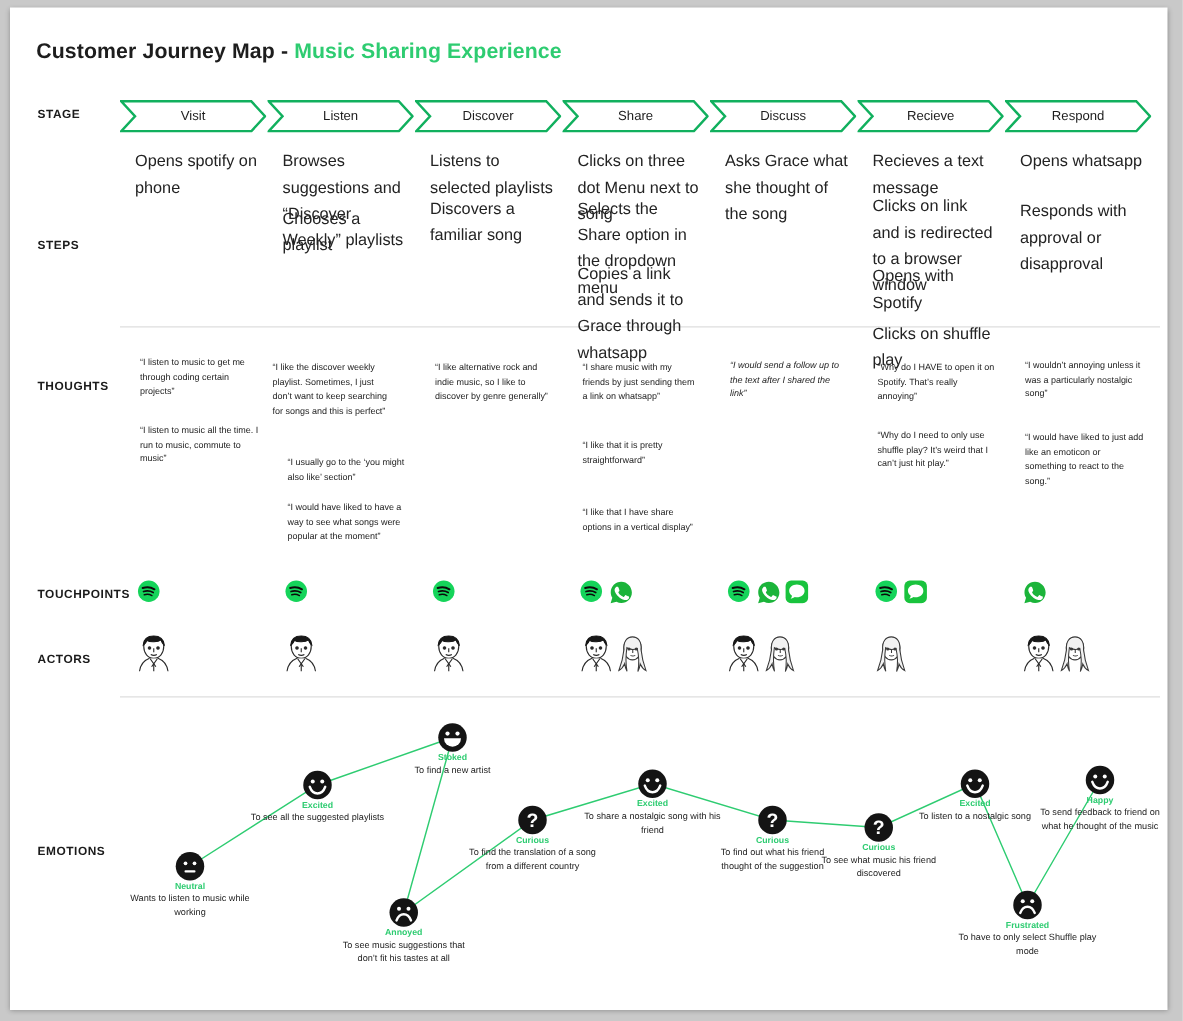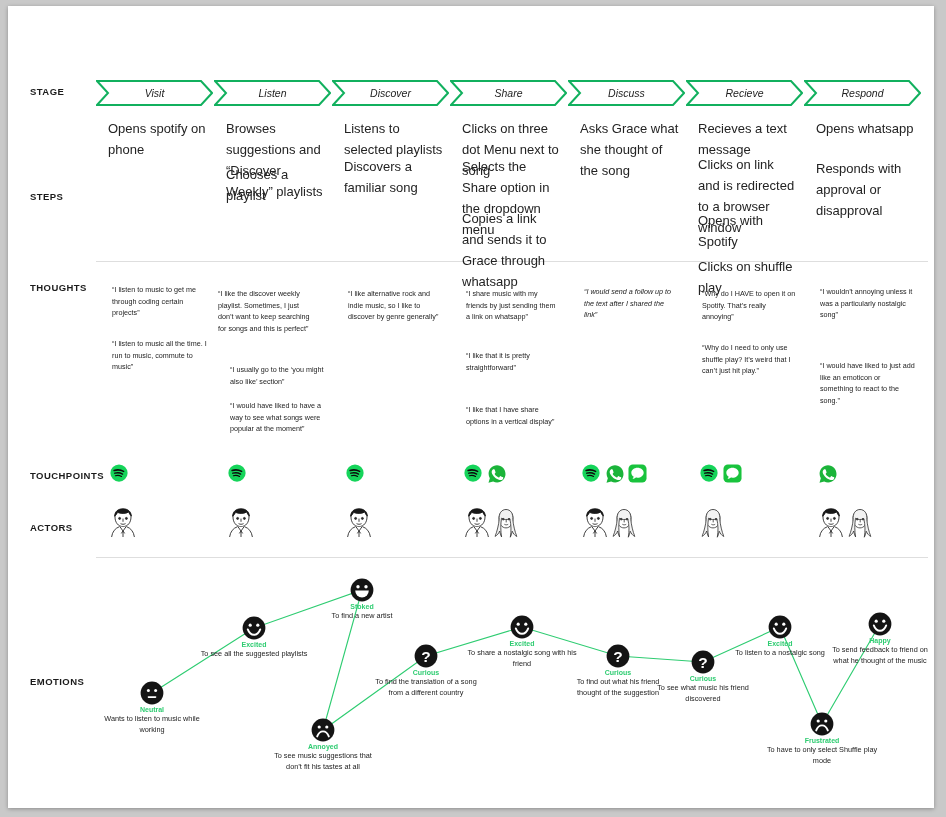--- a/index.html
+++ b/index.html
@@ -11,21 +11,21 @@
   
   .title{position:absolute;left:21px;top:25px;font-size:17px;font-weight:bold;
          letter-spacing:.1px;color:#1d1d1d;white-space:nowrap;}
   .title .accent{color:#2ecc71;}
 
   
   .rowlabel{position:absolute;left:22px;font-size:9.5px;font-weight:bold;
             letter-spacing:.45px;color:#1b1b1b;white-space:nowrap;}
 
   
-  .chev{position:absolute;height:26px;display:flex;align-items:center;justify-content:center;font-style:italic;}
+  .chev{position:absolute;height:26px;display:flex;align-items:center;justify-content:center;}
   .chev svg{position:absolute;left:0;top:0;}
   .chev span{position:relative;font-size:10.5px;color:#1d1d1d;z-index:2;}
 
   
   .tblock{position:absolute;font-size:13px;line-height:1.62;color:#232323;}
   .tblock.q{font-size:7.2px;}
 
   
   .divider{position:absolute;height:1px;background:#dedede;}
 
@@ -40,24 +40,27 @@
   .emo .face{position:relative;margin:0 auto;}
   .emo .elabel{font-size:7px;color:#2ecc71;font-weight:600;margin-top:1px;white-space:nowrap;}
   .emo .edesc{font-size:7.3px;line-height:1.5;color:#232323;margin-top:1px;}
 </style>
 </head>
 <body>
 
 <div class="page">
   <div class="card">
 
+    <div class="title">
+      <span>Customer Journey Map - </span><span class="accent">Music Sharing Experience</span>
+    </div>
 
     <div class="rowlabel" style="top:80px">STAGE</div>
     <div class="rowlabel" style="top:185px">STEPS</div>
-    <div class="rowlabel" style="top:276px">THOUGHTS</div>
+    <div class="rowlabel" style="top:298px">THOUGHTS</div>
     <div class="rowlabel" style="top:464px">TOUCHPOINTS</div>
     <div class="rowlabel" style="top:516px">ACTORS</div>
     <div class="rowlabel" style="top:670px">EMOTIONS</div>
 
     <div class="divider" style="left:88px;top:255px;width:832px;"></div>
     <div class="divider" style="left:88px;top:551px;width:832px;"></div>
 
     <div id="host">
         <div class="chev" style="left: 88px; top: 74px; width: 117px;">
           <svg width="117" height="26">
@@ -122,21 +125,21 @@
         <div class="tblock q" style="left: 222px; top: 358px; width: 95px;">“I usually go to the ‘you might also like’ section”</div>
         <div class="tblock q" style="left: 222px; top: 394px; width: 95px;">“I would have liked to have a way to see what songs were popular at the moment”</div>
         <div class="tblock q" style="left: 340px; top: 282px; width: 95px;">“I like alternative rock and indie music, so I like to discover by genre generally”</div>
         <div class="tblock q" style="left: 458px; top: 282px; width: 95px;">“I share music with my friends by just sending them a link on whatsapp”</div>
         <div class="tblock q" style="left: 458px; top: 344px; width: 95px;">“I like that it is pretty straightforward”</div>
         <div class="tblock q" style="left: 458px; top: 398px; width: 95px;">“I like that I have share options in a vertical display”</div>
         <div class="tblock q" style="left: 576px; top: 280px; width: 95px; font-style: italic;">“I would send a follow up to the text after I shared the link”</div>
         <div class="tblock q" style="left: 694px; top: 282px; width: 95px;">“Why do I HAVE to open it on Spotify. That’s really annoying”</div>
         <div class="tblock q" style="left: 694px; top: 336px; width: 95px;">“Why do I need to only use shuffle play? It’s weird that I can’t just hit play.”</div>
         <div class="tblock q" style="left: 812px; top: 280px; width: 95px;">“I wouldn’t annoying unless it was a particularly nostalgic song”</div>
-        <div class="tblock q" style="left: 812px; top: 338px; width: 95px; margin-top: 16px;">“I would have liked to just add like an emoticon or something to react to the song.”</div>
+        <div class="tblock q" style="left: 812px; top: 338px; width: 95px;">“I would have liked to just add like an emoticon or something to react to the song.”</div>
         <div class="tp" style="left: 102px; top: 458px;"><svg width="18" height="18" viewBox="0 0 24 24">
     <circle cx="12" cy="12" r="11.5" fill="#15d45a"></circle>
     <path d="M5.5 8.6c4.2-1.2 9-0.8 12.6 1.3" stroke="#0b0b0b" stroke-width="2.1" fill="none" stroke-linecap="round"></path>
     <path d="M6.4 12.3c3.5-1 7.4-0.6 10.4 1.1" stroke="#0b0b0b" stroke-width="1.8" fill="none" stroke-linecap="round"></path>
     <path d="M7.2 15.7c2.8-0.8 5.8-0.5 8.2 0.9" stroke="#0b0b0b" stroke-width="1.5" fill="none" stroke-linecap="round"></path>
   </svg></div>
         <div class="tp" style="left: 220px; top: 458px;"><svg width="18" height="18" viewBox="0 0 24 24">
     <circle cx="12" cy="12" r="11.5" fill="#15d45a"></circle>
     <path d="M5.5 8.6c4.2-1.2 9-0.8 12.6 1.3" stroke="#0b0b0b" stroke-width="2.1" fill="none" stroke-linecap="round"></path>
     <path d="M6.4 12.3c3.5-1 7.4-0.6 10.4 1.1" stroke="#0b0b0b" stroke-width="1.8" fill="none" stroke-linecap="round"></path>

